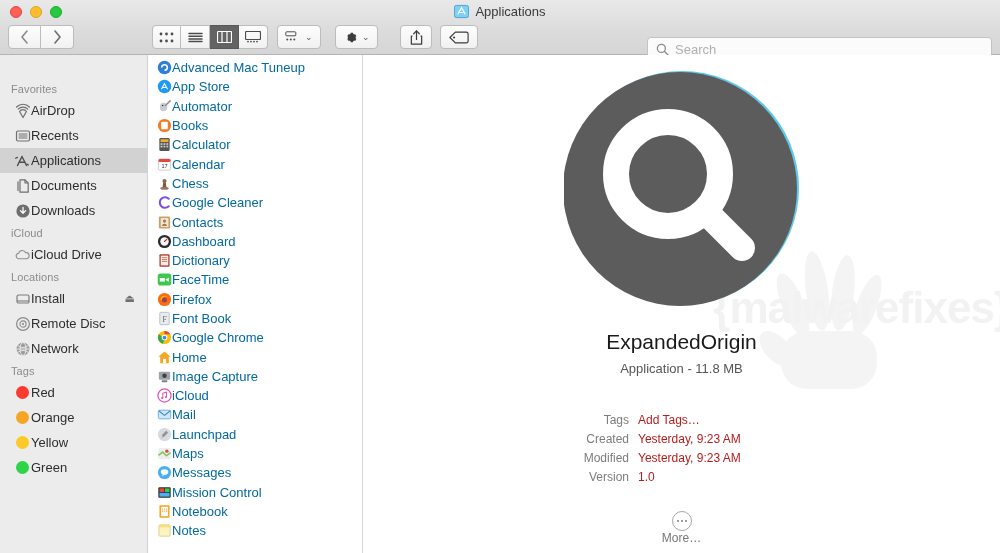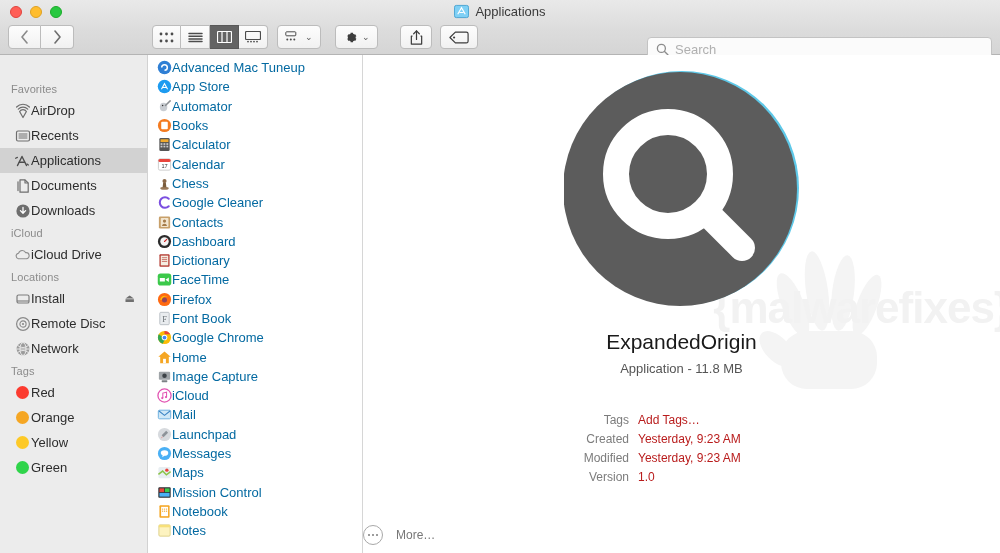--- a/index.html
+++ b/index.html
@@ -137,21 +137,21 @@
   .fkind { position: relative; margin-top: 7px; font-size: 13px; color: #555555; }
 
   .meta { position: relative; margin-top: 35px; width: 100%; padding-left: 0; }
   .meta-row { display: flex; font-size: 12px; line-height: 19px; }
   .meta-label { width: 275px; text-align: right; color: #7c7c7c; padding-right: 9px; flex: 0 0 275px; }
   .meta-val { color: #b91c1c; }
   .meta-val.placeholder { color: #b91c1c; }
 
   .morewrap {
     position: absolute; left: 0; right: 0; bottom: 8px;
-    display: flex; flex-direction: row; align-items: center; gap: 13px;
+    display: flex; flex-direction: column; align-items: center; gap: 0;
   }
   .morecircle {
     width: 20px; height: 20px; border-radius: 50%;
     border: 1px solid #a8a8a8; display: flex; align-items: center; justify-content: center;
     gap: 2px;
   }
   .morecircle i { width: 2px; height: 2px; border-radius: 50%; background: #7d7d7d; display: block; }
   .moretxt { font-size: 12px; color: #777777; }
 </style>
 </head>
@@ -593,32 +593,32 @@
       <div class="f-row">
         <svg class="f-ico" viewBox="0 0 16 16">
             <circle cx="8" cy="8" r="7" fill="#d7dade"></circle>
             <path d="M9.8 4 L11.8 6 L7 10.8 L5 8.8 Z" fill="#8d9399"></path>
             <path d="M5.6 10.2 L4 12.2 L6 10.6 Z" fill="#f05a4f"></path>
           </svg>
         <span class="f-name">Launchpad</span>
       </div>
       <div class="f-row">
         <svg class="f-ico" viewBox="0 0 16 16">
-            <circle cx="8" cy="8" r="7" fill="#4ab0f5"></circle>
-            <path d="M4 7.5 a4 3 0 1 1 4 3 l-2.6 1.4 l0.7-1.9 a3 3 0 0 1-2.1-2.5 z" fill="#fff"></path>
-          </svg>
-        <span class="f-name">Messages</span>
-      </div>
-      <div class="f-row">
-        <svg class="f-ico" viewBox="0 0 16 16">
             <rect x="1.5" y="2" width="13" height="12" rx="1.6" fill="#e8eef2"></rect>
             <path d="M1.5 10 L6 6.5 L10 10.5 L14.5 7" fill="none" stroke="#8bc34a" stroke-width="1.6"></path>
             <circle cx="10.5" cy="5.5" r="1.8" fill="#e8453c"></circle>
           </svg>
         <span class="f-name">Maps</span>
+      </div>
+      <div class="f-row">
+        <svg class="f-ico" viewBox="0 0 16 16">
+            <circle cx="8" cy="8" r="7" fill="#4ab0f5"></circle>
+            <path d="M4 7.5 a4 3 0 1 1 4 3 l-2.6 1.4 l0.7-1.9 a3 3 0 0 1-2.1-2.5 z" fill="#fff"></path>
+          </svg>
+        <span class="f-name">Messages</span>
       </div>
       <div class="f-row">
         <svg class="f-ico" viewBox="0 0 16 16">
             <rect x="1.4" y="2.4" width="13.2" height="11.2" rx="1.2" fill="#2b2f33"></rect>
             <rect x="2.6" y="3.6" width="5" height="4" fill="#e8453c"></rect>
             <rect x="8.4" y="3.6" width="5" height="4" fill="#3cc94b"></rect>
             <rect x="2.6" y="8.4" width="10.8" height="4" fill="#4ab0f5"></rect>
           </svg>
         <span class="f-name">Mission Control</span>
       </div>

